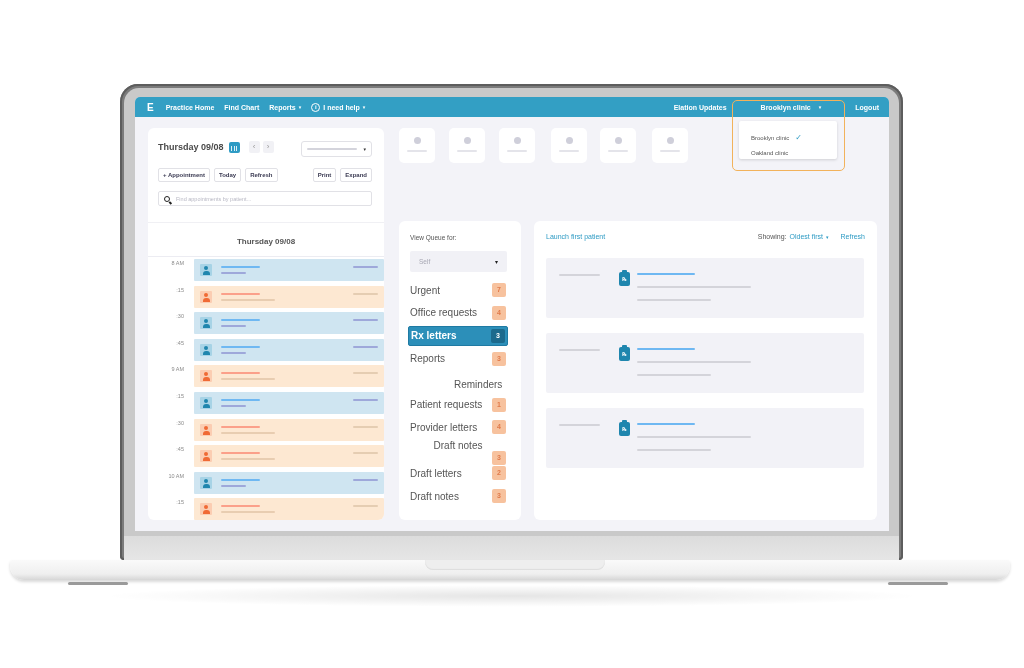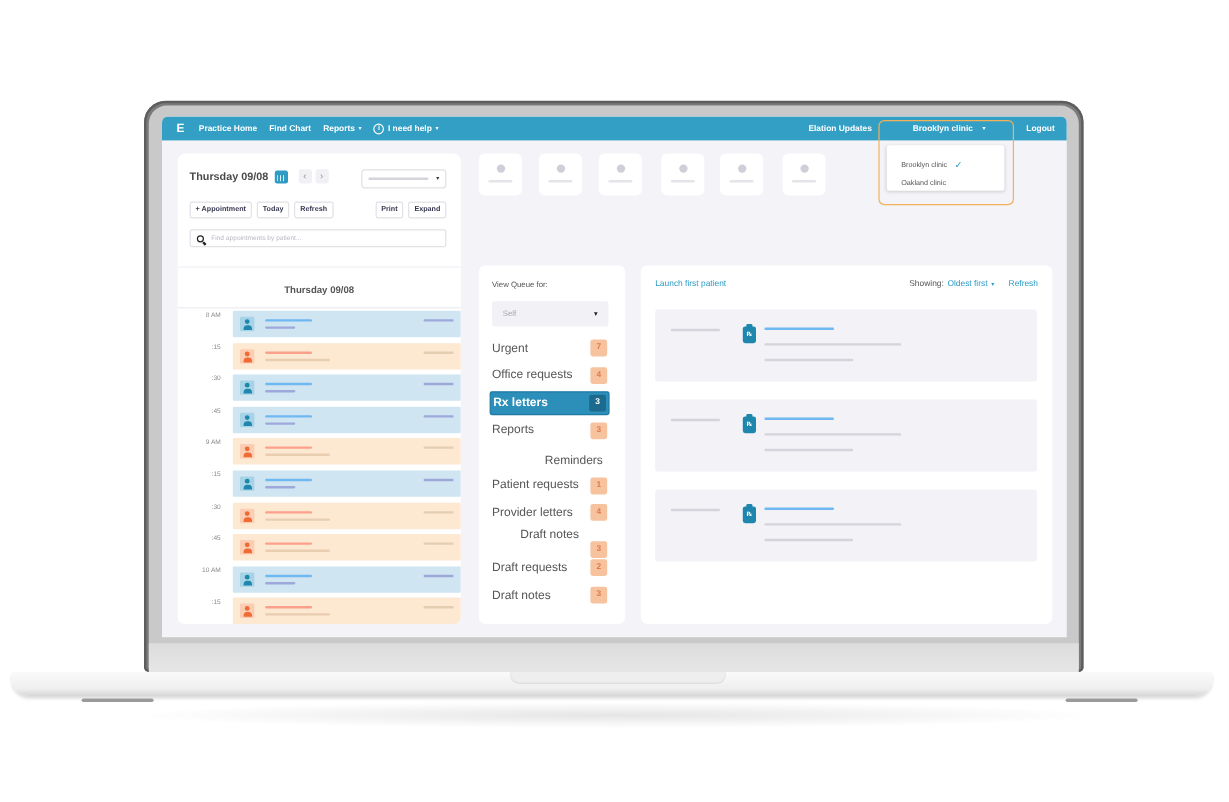--- a/index.html
+++ b/index.html
@@ -335,21 +335,21 @@
         </div>
         <div class="queue-item" style="top: 196.4px; justify-content: space-between;">
           <span class="label">Provider letters</span>
           <span class="badge">4</span>
         </div>
         <div class="queue-item" style="top: 219.3px; flex-direction: column;">
           <span class="label">Draft notes</span>
           <span class="badge">3</span>
         </div>
         <div class="queue-item" style="top: 242.2px;">
-          <span class="label">Draft requests</span>
+          <span class="label">Draft letters</span>
           <span class="badge">2</span>
         </div>
         <div class="queue-item" style="top: 265.1px;">
           <span class="label">Draft notes</span>
           <span class="badge">3</span>
         </div>
       </div>
   </div>
 
   <div class="results-panel">

